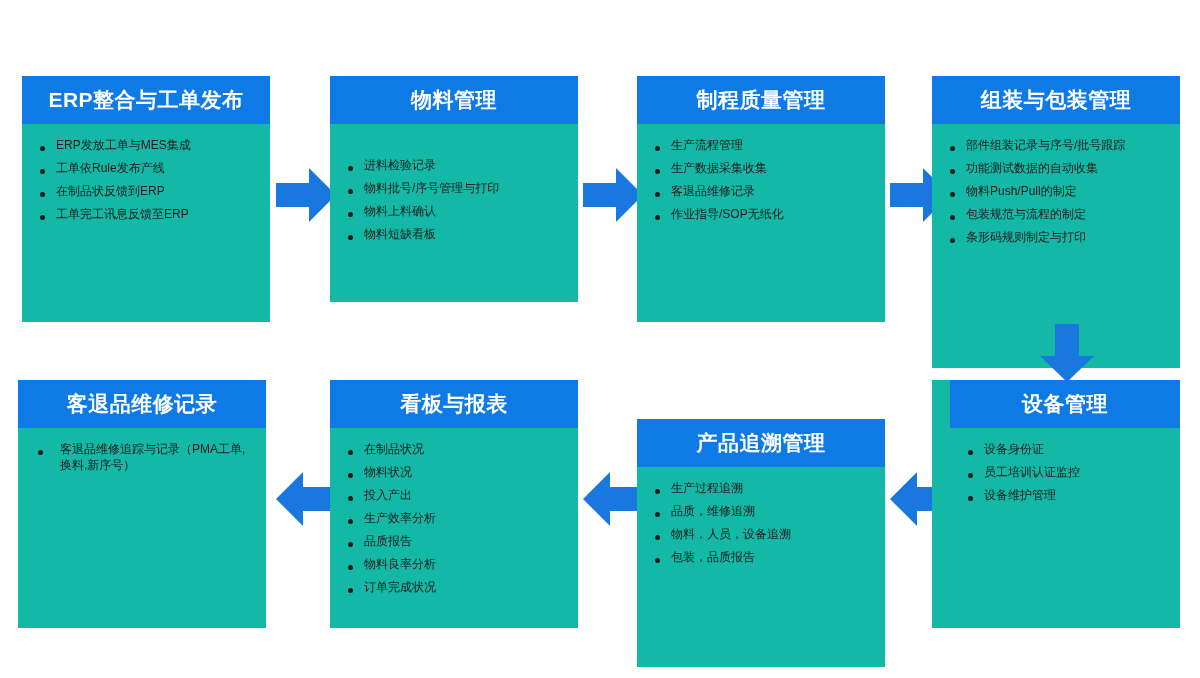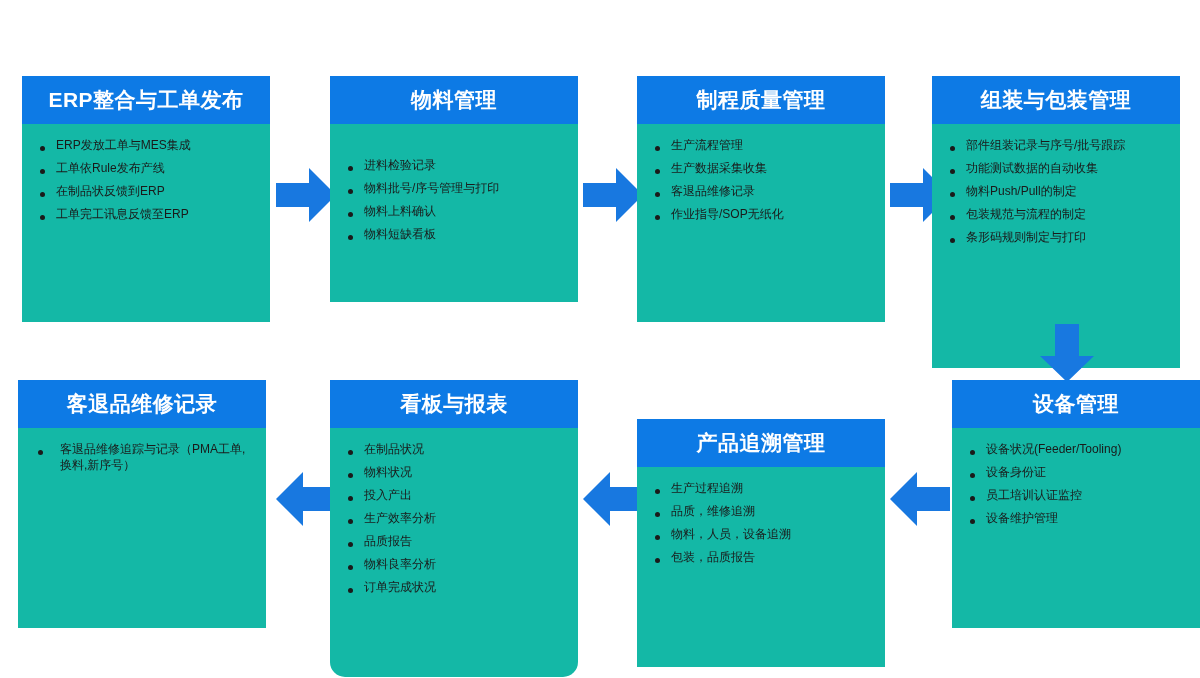--- a/index.html
+++ b/index.html
@@ -167,21 +167,21 @@
       </ul>
     </div>
   </div>
 
   <div class="arrow" style="left:276px; top:470px;">
     <svg width="60" height="58" viewBox="0 0 60 58" aria-hidden="true">
       <polygon points="60,17 27,17 27,2 0,29 27,56 27,41 60,41" fill="#1878e0"></polygon>
     </svg>
   </div>
 
-  <div class="card" style="left:330px; top:380px; width:248px; height:297px;border-radius:15px;">
+  <div class="card" style="left:330px; top:380px; width:248px; height:248px;">
     <div class="card-header">看板与报表</div>
     <div class="card-body">
       <ul class="bullets">
         <li>在制品状况</li>
         <li>物料状况</li>
         <li>投入产出</li>
         <li>生产效率分析</li>
         <li>品质报告</li>
         <li>物料良率分析</li>
         <li>订单完成状况</li>
@@ -206,25 +206,24 @@
       </ul>
     </div>
   </div>
 
   <div class="arrow" style="left:890px; top:470px;">
     <svg width="60" height="58" viewBox="0 0 60 58" aria-hidden="true">
       <polygon points="60,17 27,17 27,2 0,29 27,56 27,41 60,41" fill="#1878e0"></polygon>
     </svg>
   </div>
 
-  <div class="card" style="left:952px; top:380px; width:248px; height:248px;">
+  <div class="card" style="left:932px; top:380px; width:248px; height:248px;padding-left:18px;">
     <div class="card-header">设备管理</div>
     <div class="card-body">
       <ul class="bullets">
-        <li>设备状况(Feeder/Tooling)</li>
         <li>设备身份证</li>
         <li>员工培训认证监控</li>
         <li>设备维护管理</li>
       </ul>
     </div>
   </div>
 
 </div>
 
 </body></html>

